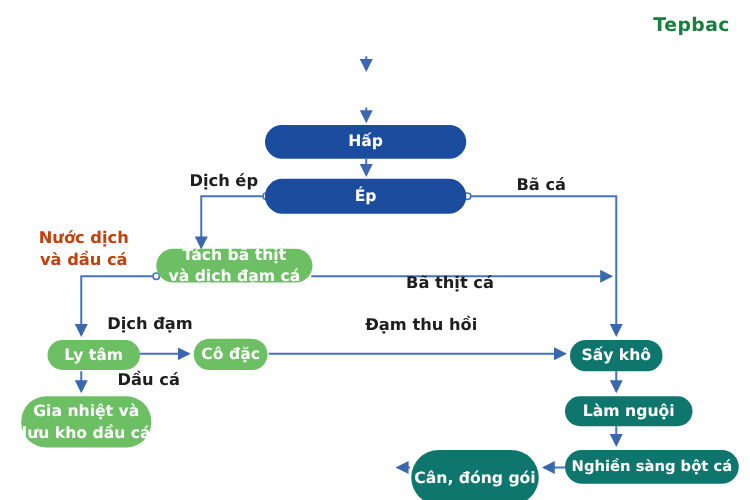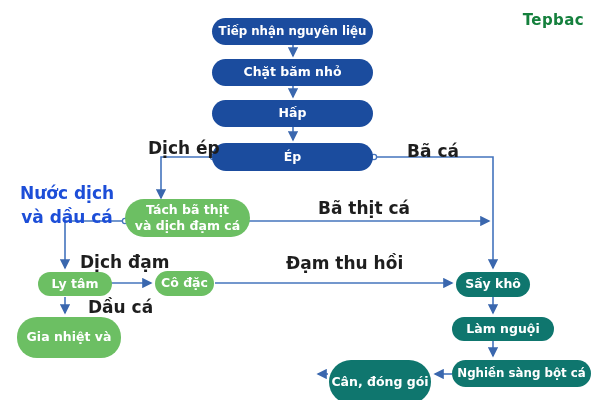--- a/index.html
+++ b/index.html
@@ -12,24 +12,24 @@
     position:absolute;display:flex;flex-direction:column;align-items:center;justify-content:center;
     color:#ffffff;font-weight:700;border-radius:999px;font-size:12.5px;line-height:1.3;
     text-align:center;white-space:nowrap;
   }
   .node.blue{background:#1b4c9e;}
   .node.green{background:#6cbf63;}
   .node.orange{background:#0f766e;}
   .node.rect{border-radius:20px;}
   .node.long{font-size:11.8px;}
   .lbl{
-    position:absolute;font-weight:700;font-size:17px;color:#1e1e1e;
+    position:absolute;font-weight:700;font-size:13px;color:#1e1e1e;
     text-align:center;line-height:1.4;white-space:nowrap;
   }
-  .lbl.red{color:#1d4ed8;white-space:normal;}
+  .lbl.red{color:#c2410c;white-space:normal;}
   .logo{
     position:absolute;top:11px;right:16px;font-weight:700;font-size:15px;
     color:#15803d;letter-spacing:0.4px;
   }
 </style>
 </head>
 <body>
 
 <div class="stage">
 
@@ -55,44 +55,43 @@
       <path d="M452,374 L435,374" marker-end="url(#arr)"></path>
       <path d="M328,374 L318,374" marker-end="url(#arr)"></path>
       <circle cx="213" cy="157" r="2.6" fill="#ffffff" stroke-width="1.3"></circle>
       <circle cx="374" cy="157" r="2.6" fill="#ffffff" stroke-width="1.3"></circle>
       <circle cx="125" cy="221" r="2.6" fill="#ffffff" stroke-width="1.3"></circle>
     </g>
   </svg>
 
   <div class="logo">Tepbac</div>
 
-  <div class="node blue long" style="left:212px;top:18px;width:161px;height:27px;">Tiếp nhận nguyên liệu</div>
-  <div class="node blue" style="left:212px;top:59px;width:161px;height:27px;">Chặt băm nhỏ</div>
   <div class="node blue" style="left:212px;top:100px;width:161px;height:27px;">Hấp</div>
   <div class="node blue" style="left:212px;top:143px;width:161px;height:28px;">Ép</div>
 
-  <div class="node green rect" style="left:125px;top:199px;width:125px;height:38px;">
+  <div class="node green rect" style="left:125px;top:199px;width:125px;height:27px;">
     <span>Tách bã thịt</span>
     <span>và dịch đạm cá</span>
   </div>
   <div class="node green" style="left:38px;top:272px;width:74px;height:24px;">Ly tâm</div>
   <div class="node green" style="left:155px;top:271px;width:59px;height:25px;">Cô đặc</div>
   <div class="node green rect" style="left:17px;top:317px;width:104px;height:41px;">
     <span>Gia nhiệt và</span>
+    <span>lưu kho dầu cá</span>
   </div>
 
   <div class="node orange" style="left:456px;top:272px;width:74px;height:25px;">Sấy khô</div>
   <div class="node orange" style="left:452px;top:317px;width:102px;height:24px;">Làm nguội</div>
   <div class="node orange long" style="left:452px;top:360px;width:139px;height:27px;">Nghiền sàng bột cá</div>
   <div class="node orange" style="left:329px;top:360px;width:102px;height:44px;">Cân, đóng gói</div>
 
   <div class="lbl" style="left:148px;top:137px;width:62px;">Dịch ép</div>
   <div class="lbl" style="left:405px;top:140px;width:56px;">Bã cá</div>
   <div class="lbl red" style="left:18px;top:182px;width:98px;">
     <span>Nước dịch</span><br>
     <span>và dầu cá</span>
   </div>
-  <div class="lbl" style="left:318px;top:197px;width:84px;">Bã thịt cá</div>
+  <div class="lbl" style="left:318px;top:218px;width:84px;">Bã thịt cá</div>
   <div class="lbl" style="left:80px;top:251px;width:80px;">Dịch đạm</div>
   <div class="lbl" style="left:286px;top:252px;width:102px;">Đạm thu hồi</div>
   <div class="lbl" style="left:88px;top:296px;width:62px;">Dầu cá</div>
 
 </div>
 
 </body></html>

